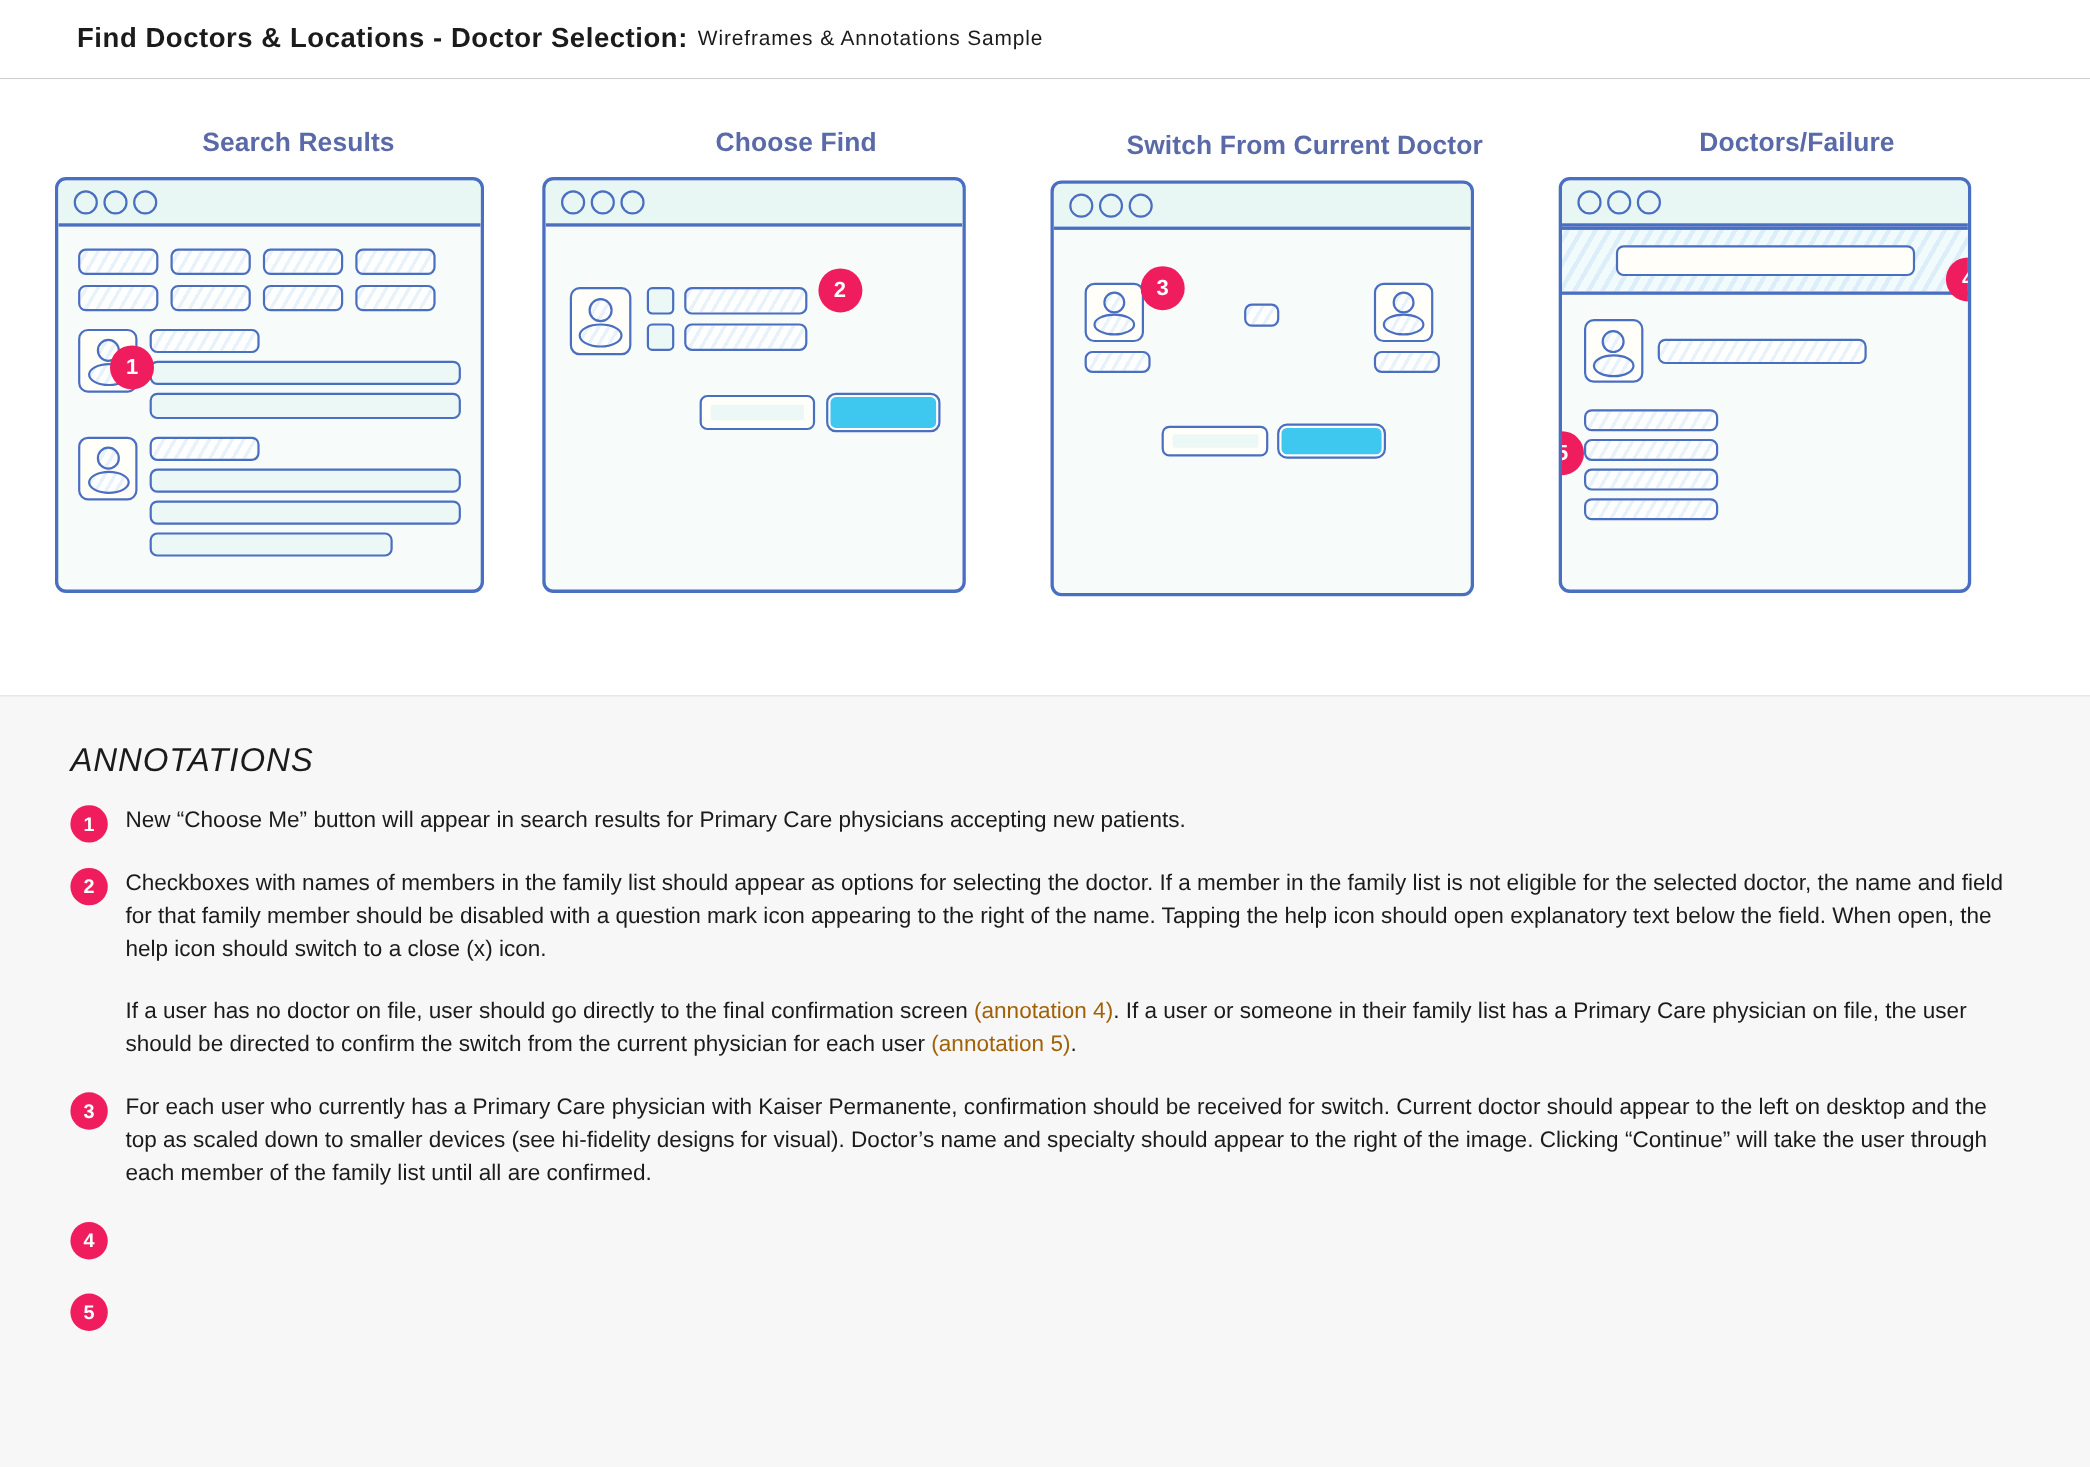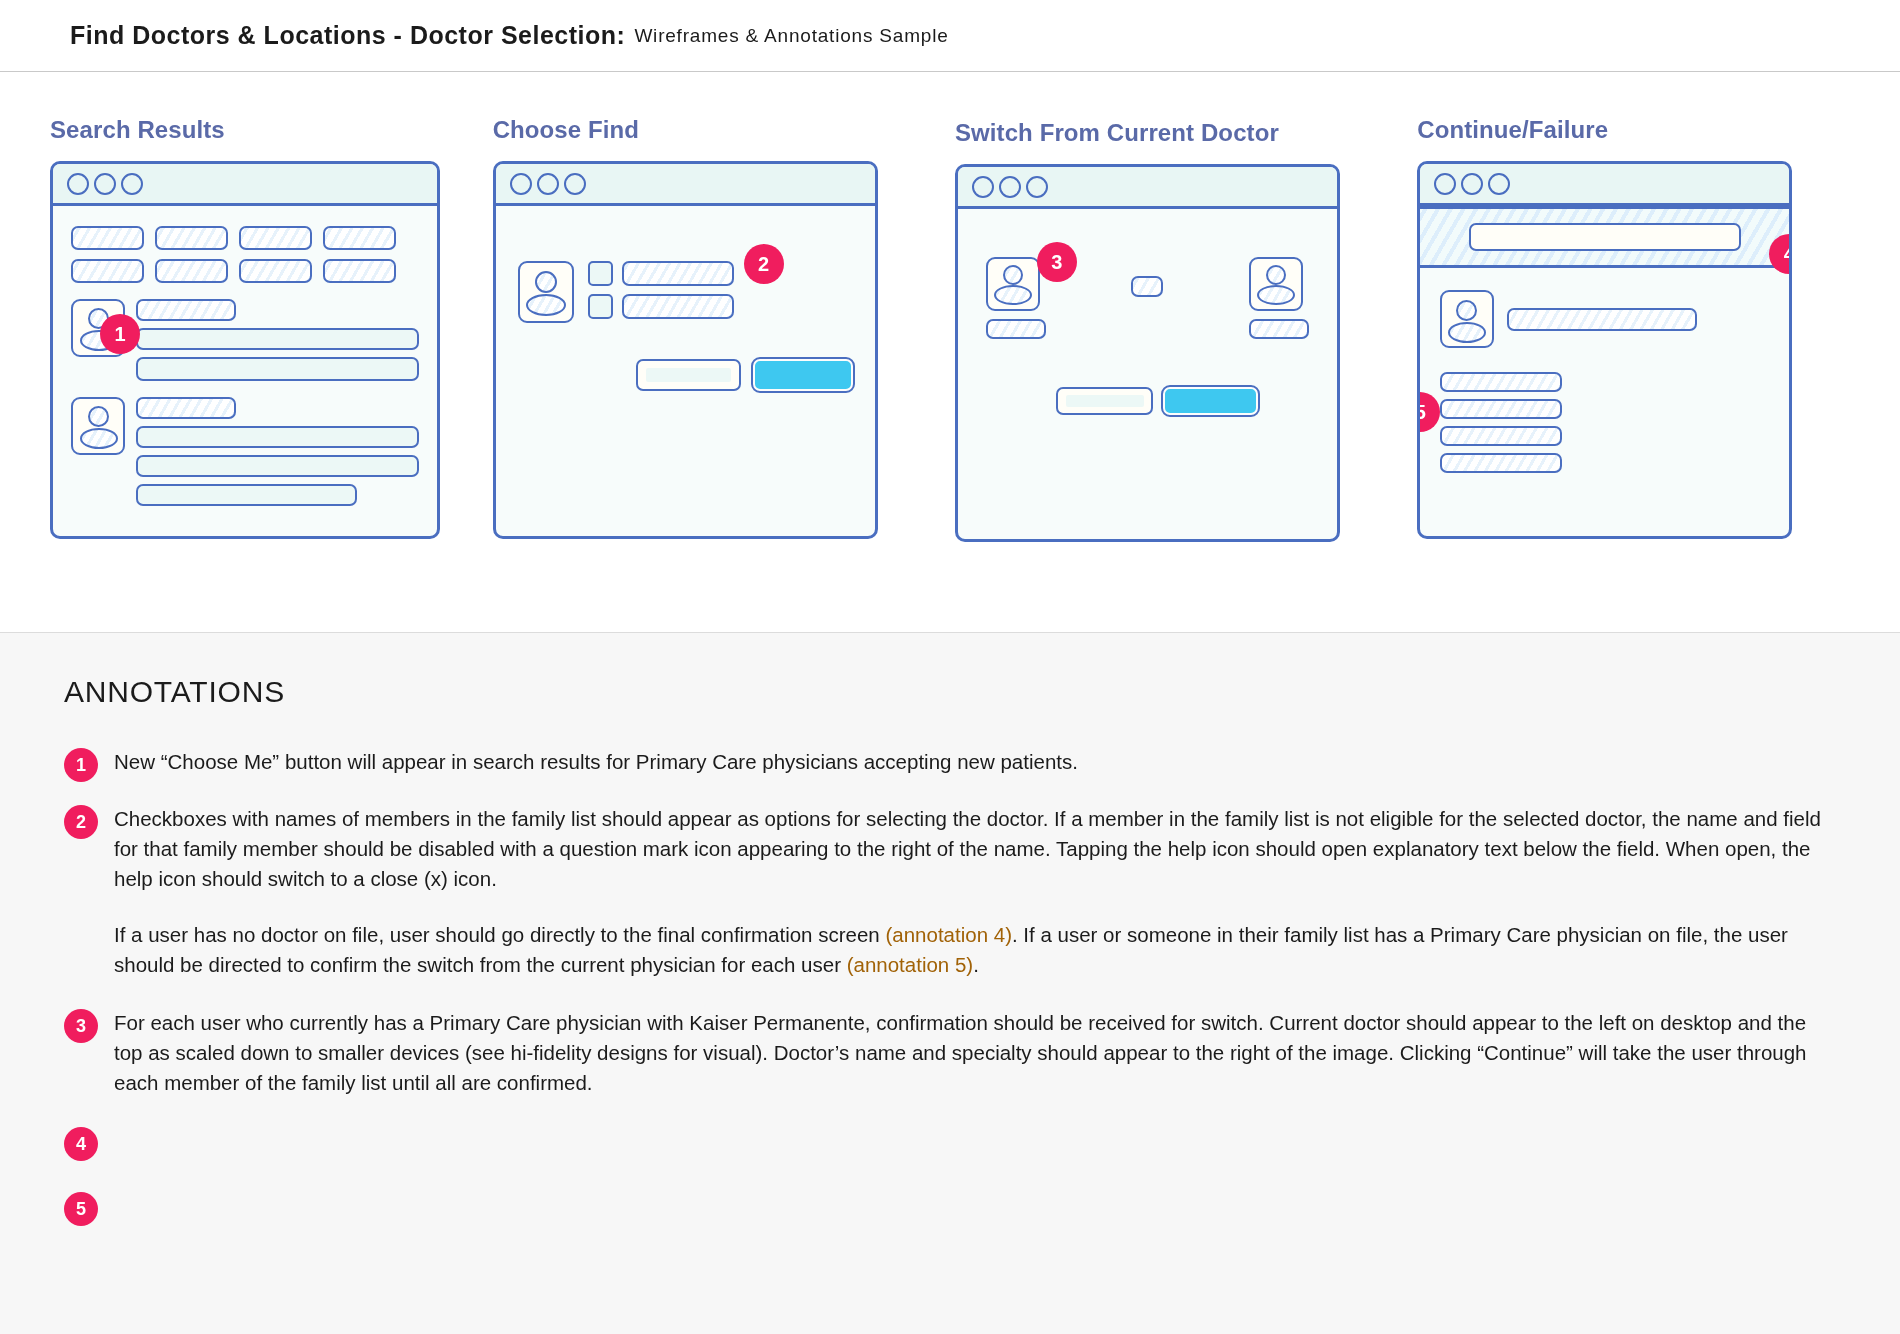--- a/index.html
+++ b/index.html
@@ -40,20 +40,21 @@
     height: 560px;
     background: #ffffff;
     position: relative;
     padding: 0 50px;
     display: flex;
     gap: 0;
   }
   .wire-col {
     position: relative;
     padding-top: 44px;
+    text-align: center;
   }
   .wire-col.c1 { width: 450px; }
   .wire-col.c2 { width: 470px; }
   .wire-col.c3 { width: 470px; }
   .wire-col.c4 { width: 440px; }
 
   .wire-caption {
     font-size: 24px;
     font-weight: bold;
     color: #5a6aa8;
@@ -196,21 +197,22 @@
     background: #f7f7f7;
     border-top: 1px solid #dcdcdc;
     height: 702px;
     padding: 42px 60px 0 64px;
   }
   .ann-title {
     font-size: 30px;
     font-weight: normal;
     color: #1b1b1b;
     letter-spacing: 0.8px;
-    margin-bottom: 38px;
+    margin-bottom: 22px;
+    font-style: italic;
   }
   .ann-row {
     display: flex;
     align-items: flex-start;
     margin-bottom: 22px;
   }
   .ann-badge {
     flex: 0 0 auto;
     width: 34px; height: 34px;
     border-radius: 50%;
@@ -370,21 +372,21 @@
             </span>
           <span class="cyanbtn" style="width:95px;height:28px;"></span>
         </div>
 
         <div class="marker" style="left:79px;top:33px;">3</div>
       </div>
     </div>
   </div>
 
   <div class="wire-col c4">
-    <div class="wire-caption">Continue/Failure</div>
+    <div class="wire-caption">Doctors/Failure</div>
     <div class="bframe w4">
       <div class="bbar">
         <span class="dot"></span>
         <span class="dot"></span>
         <span class="dot"></span>
       </div>
       <div class="banner" style="height:62px;">
         <span class="plainw" style="width:272px;height:28px;background:#fffef8;">
             <i style="background:transparent;"></i>
           </span>

